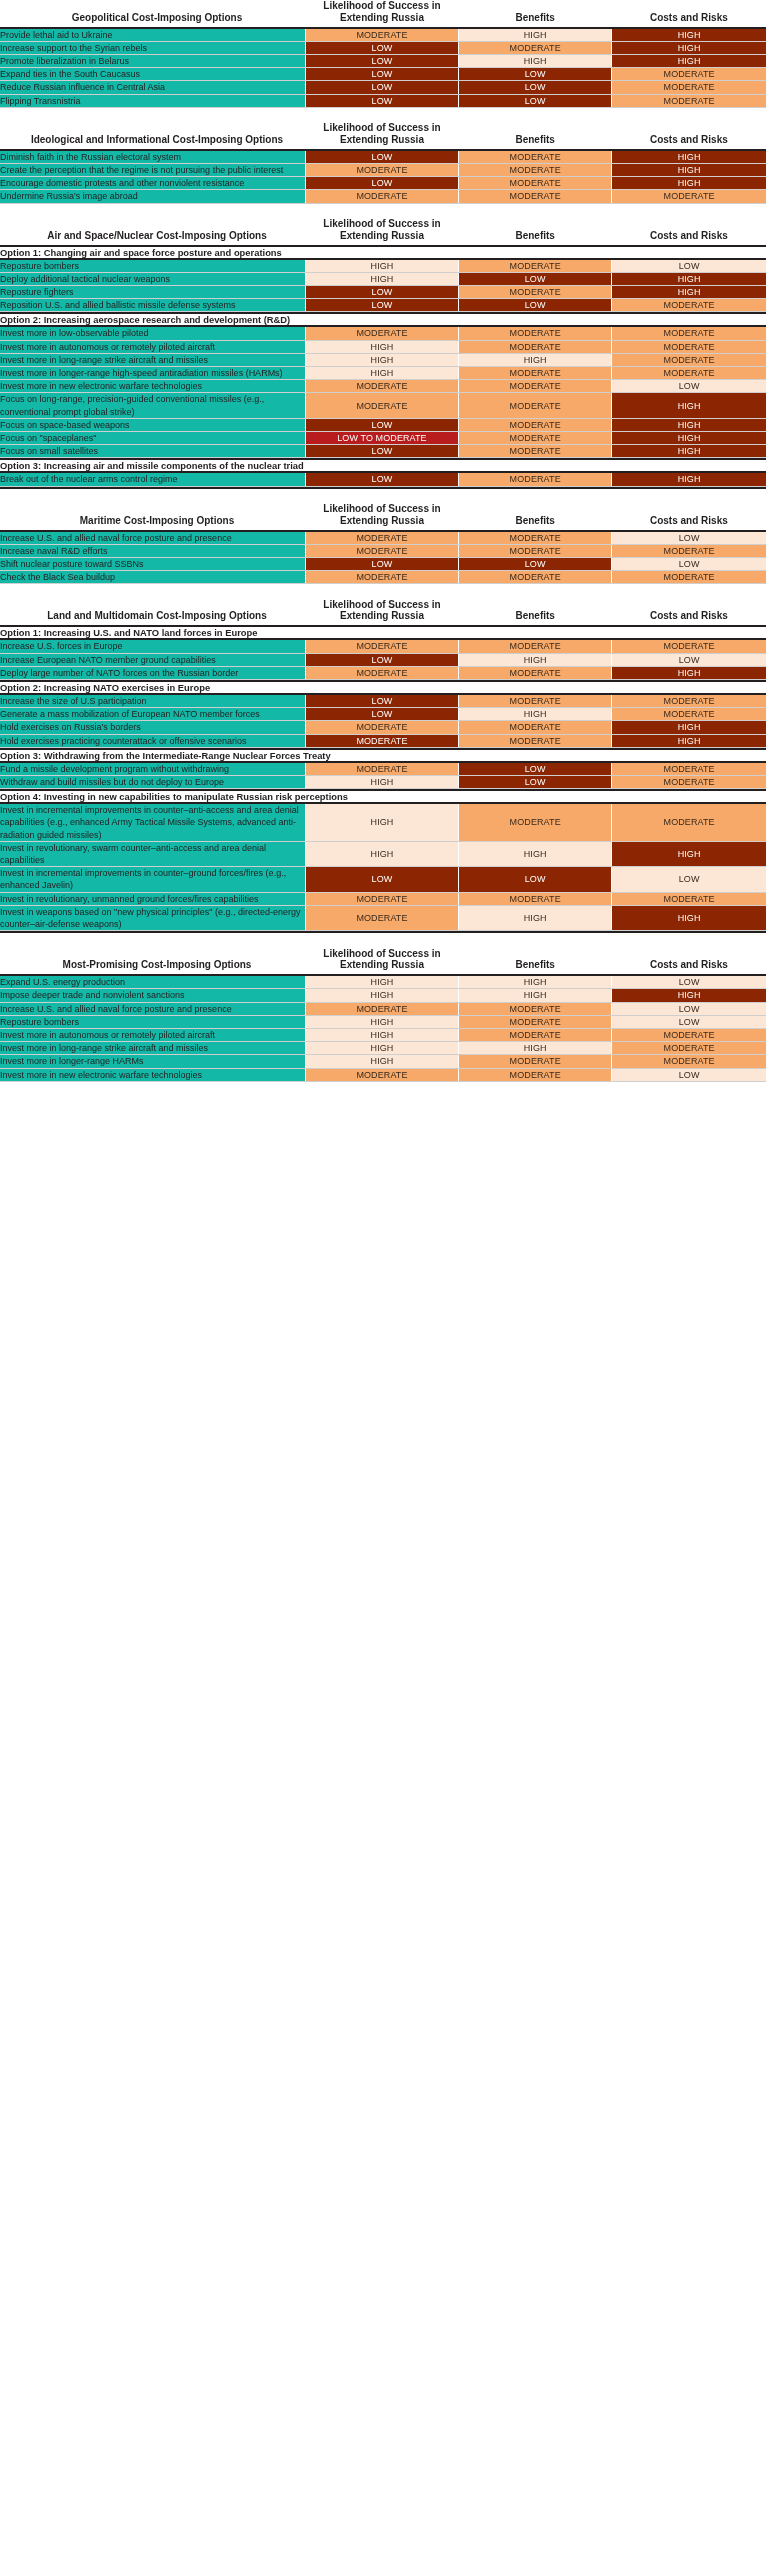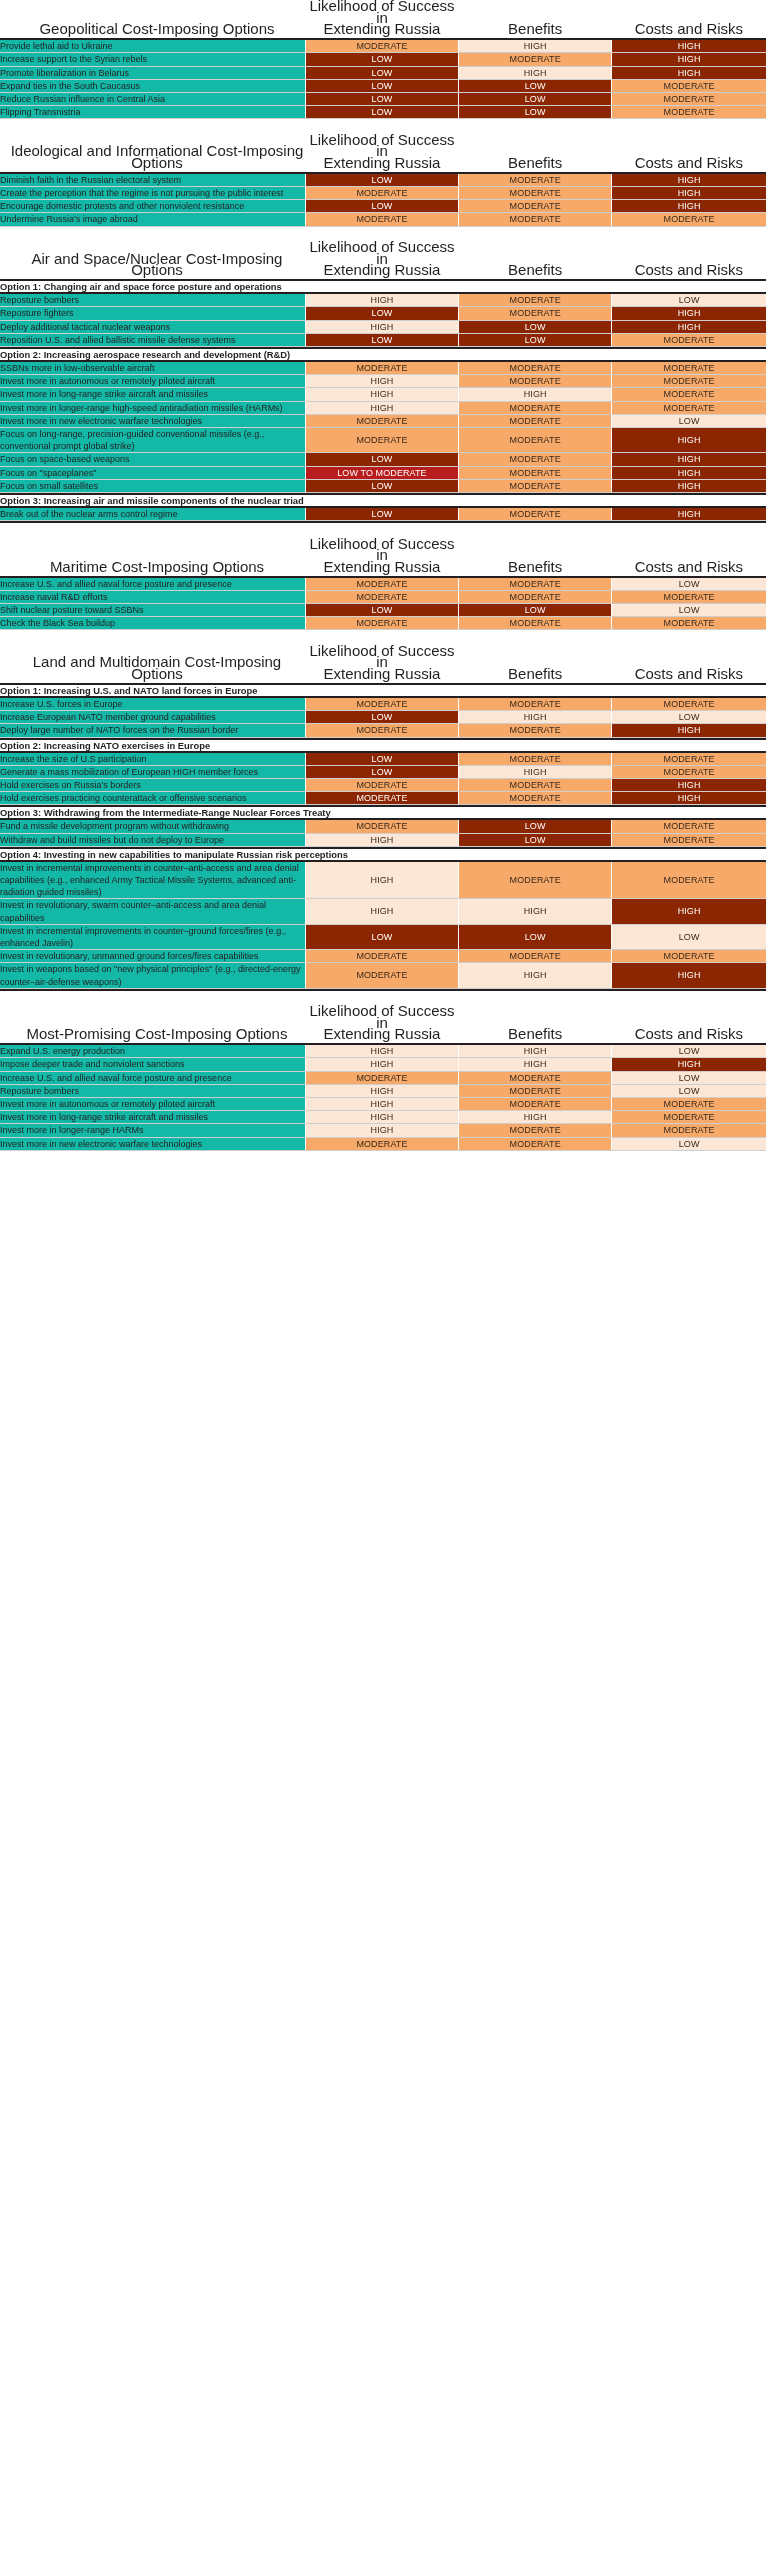--- a/index.html
+++ b/index.html
@@ -17,22 +17,22 @@
     table-layout:fixed;
   }
   col.c-label{width:305px;}
   col.c-v{width:153px;}
   col.c-v3{width:154px;}
 
   
   tr.hdr td{
     vertical-align:bottom;
     padding:0 0 3.6px 0;
-    font-weight:normal;
-    font-size:15px;
+    font-weight:bold;
+    font-size:10px;
     line-height:11.5px;
     color:#221f1f;
     border:0;
     background:#ffffff;
   }
   tr.hdr td.h-label{
     text-align:center;
     padding-left:8.6px;
   }
   tr.hdr td.h-v{text-align:center;}
@@ -227,45 +227,45 @@
         <tr class="opt">
           <td colspan="4" class="opt-head">Option 1: Changing air and space force posture and operations</td>
         </tr>
         <tr class="drow">
           <td class="lbl">Reposture bombers</td>
           <td class="val r-light first">HIGH</td>
           <td class="val r-mid">MODERATE</td>
           <td class="val r-light last">LOW</td>
         </tr>
         <tr class="drow">
+          <td class="lbl">Deploy additional tactical nuclear weapons</td>
+          <td class="val r-light first">HIGH</td>
+          <td class="val r-dark">LOW</td>
+          <td class="val r-dark last">HIGH</td>
+        </tr>
+        <tr class="drow">
           <td class="lbl">Reposture fighters</td>
           <td class="val r-dark first">LOW</td>
           <td class="val r-mid">MODERATE</td>
           <td class="val r-dark last">HIGH</td>
         </tr>
         <tr class="drow">
-          <td class="lbl">Deploy additional tactical nuclear weapons</td>
-          <td class="val r-light first">HIGH</td>
-          <td class="val r-dark">LOW</td>
-          <td class="val r-dark last">HIGH</td>
-        </tr>
-        <tr class="drow">
           <td class="lbl">Reposition U.S. and allied ballistic missile defense systems</td>
           <td class="val r-dark first">LOW</td>
           <td class="val r-dark">LOW</td>
           <td class="val r-mid last">MODERATE</td>
         </tr>
         <tr class="rule-bot">
           <td colspan="4"></td>
         </tr>
         <tr class="opt">
           <td colspan="4" class="opt-head">Option 2: Increasing aerospace research and development (R&amp;D)</td>
         </tr>
         <tr class="drow">
-          <td class="lbl">SSBNs more in low-observable aircraft</td>
+          <td class="lbl">Invest more in low-observable piloted</td>
           <td class="val r-mid first">MODERATE</td>
           <td class="val r-mid">MODERATE</td>
           <td class="val r-mid last">MODERATE</td>
         </tr>
         <tr class="drow">
           <td class="lbl">Invest more in autonomous or remotely piloted aircraft</td>
           <td class="val r-light first">HIGH</td>
           <td class="val r-mid">MODERATE</td>
           <td class="val r-mid last">MODERATE</td>
         </tr>
@@ -423,21 +423,21 @@
         <tr class="opt">
           <td colspan="4" class="opt-head">Option 2: Increasing NATO exercises in Europe</td>
         </tr>
         <tr class="drow">
           <td class="lbl">Increase the size of U.S participation</td>
           <td class="val r-dark first">LOW</td>
           <td class="val r-mid">MODERATE</td>
           <td class="val r-mid last">MODERATE</td>
         </tr>
         <tr class="drow">
-          <td class="lbl">Generate a mass mobilization of European HIGH member forces</td>
+          <td class="lbl">Generate a mass mobilization of European NATO member forces</td>
           <td class="val r-dark first">LOW</td>
           <td class="val r-light">HIGH</td>
           <td class="val r-mid last">MODERATE</td>
         </tr>
         <tr class="drow">
           <td class="lbl">Hold exercises on Russia's borders</td>
           <td class="val r-mid first">MODERATE</td>
           <td class="val r-mid">MODERATE</td>
           <td class="val r-dark last">HIGH</td>
         </tr>

